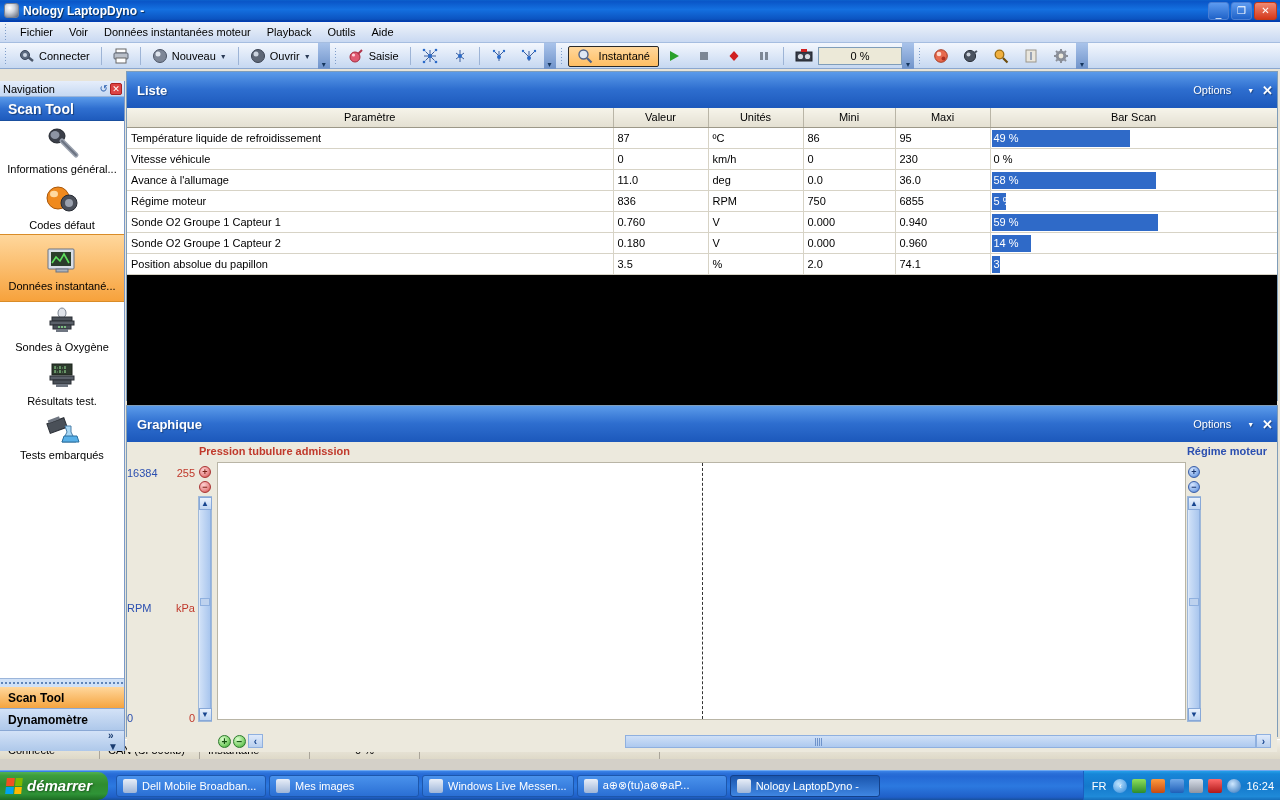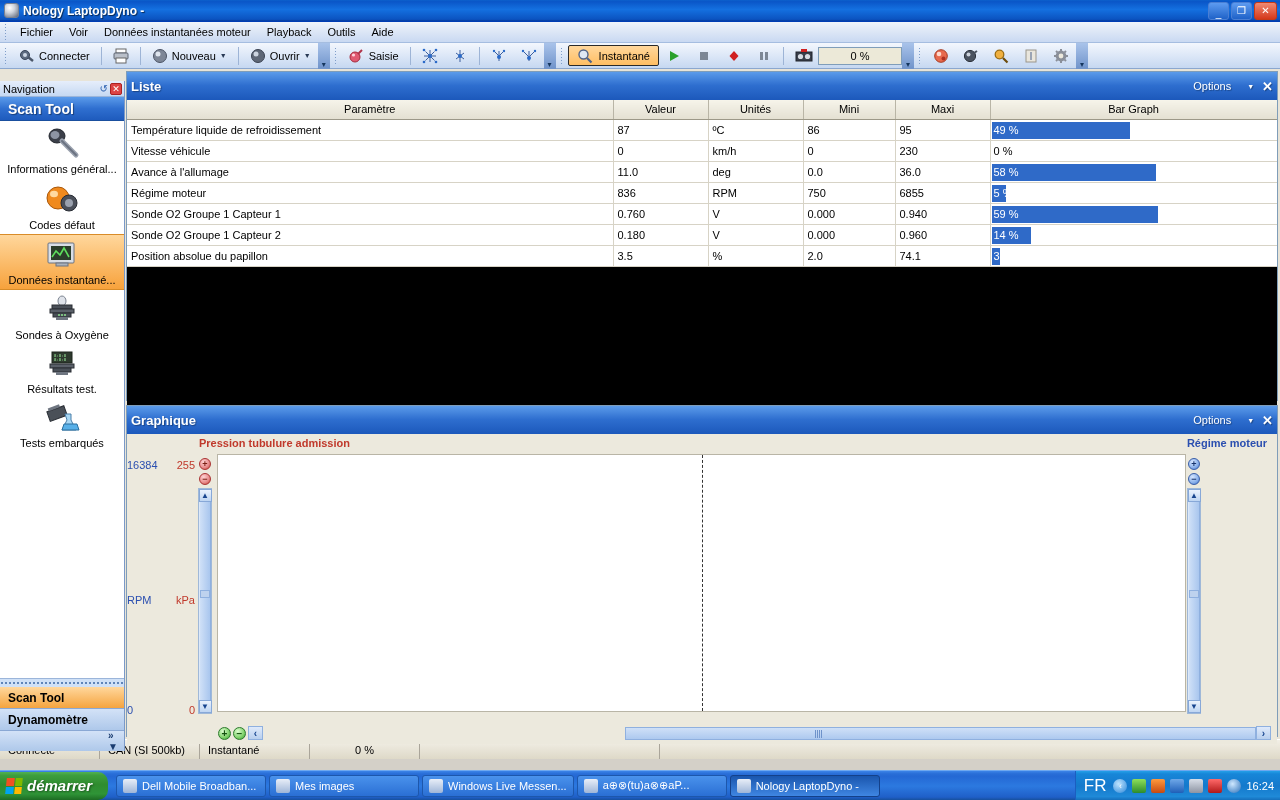--- a/index.html
+++ b/index.html
@@ -38,21 +38,21 @@
     display:flex;align-items:center;border-bottom:1px solid #a5bde0;
   }
   .grip{ width:8px;height:16px;margin:0 2px;
     background-image:radial-gradient(#7f9dc9 40%, transparent 41%);
     background-size:3px 3px; background-position:2px 2px; background-repeat:repeat-y;}
   .menuitem{ padding:3px 8px; color:#000; font-size:11px; cursor:default; }
   
   .toolbar{
     height:26px;width:1280px;
     background:linear-gradient(180deg,#f3f7fd 0%,#dfe9f8 45%,#c6d8f1 100%);
-    display:flex;align-items:center;border-bottom:1px solid #8ba7cf;
+    display:flex;align-items:flex-start;border-bottom:1px solid #8ba7cf;
   }
   .tgroup{ display:flex;align-items:center;height:26px; }
   .tbtn{ display:flex;align-items:center;gap:4px;padding:2px 6px;height:22px;border:1px solid transparent;border-radius:3px;cursor:default;}
   .tbtn .lab{ font-size:11px; }
   .sep{ width:1px;height:18px;background:#9db4d6;margin:0 4px; }
   .caret{ font-size:7px; color:#2a3a55; }
   .overflow{ width:12px;height:26px;background:linear-gradient(180deg,#a9c3ea,#6f93ca);
     color:#15365e;font-size:8px;display:flex;align-items:flex-end;justify-content:center; }
   .instbtn{
     display:flex;align-items:center;gap:6px;padding:2px 8px;height:21px;
@@ -105,21 +105,21 @@
   }
   .bargroup.on{ background:linear-gradient(180deg,#ffd79c,#f5a43f); }
   .grip-h{ height:8px;background:linear-gradient(180deg,#cfe0f6,#a9c4e8);
     background-image:radial-gradient(#5f84b8 40%,transparent 41%);
     background-size:4px 4px;background-position:center;background-repeat:repeat-x;}
   .barmore{ height:20px;display:flex;align-items:center;justify-content:flex-end;padding-right:6px;
     background:linear-gradient(180deg,#d3e2f7,#aec8ea);color:#1a3c70;font-size:10px;font-weight:bold;}
   
   .panel{ position:absolute; background:#ece9dd; border:1px solid #7f9db9; }
   .panel-hdr{
-    height:28px;display:flex;align-items:center;padding:0 4px 0 4px;
+    height:36px;display:flex;align-items:center;padding:0 4px 0 10px;
     background:linear-gradient(180deg,#5b9bea 0%,#2e6ecf 48%,#1c58bb 100%);
     color:#fff;font-weight:bold;font-size:13px;text-shadow:1px 1px 1px #00000055;
   }
   .panel-hdr .opts{ margin-left:auto;font-size:11px;font-weight:normal;display:flex;align-items:center;gap:16px;}
   .panel-hdr .xbtn{ margin-left:8px;font-size:13px;font-weight:bold;cursor:default;}
   
   .tbl{ width:100%; border-collapse:collapse; background:#fff; table-layout:fixed; }
   .tbl th{
     background:linear-gradient(180deg,#f6f4ea,#e4e0d2);
     border-right:1px solid #b9b5a6;border-bottom:1px solid #9c9888;
@@ -188,21 +188,21 @@
     background:linear-gradient(180deg,#4a92ec,#2a6fd4);border:1px solid #1d57ac;border-radius:3px;
     color:#fff;font-size:11px;white-space:nowrap;overflow:hidden;
   }
   .taskitem.active{ background:linear-gradient(180deg,#1a56ae,#3f86e2);border-color:#14418a; }
   .tray{
     margin-left:auto;height:30px;display:flex;align-items:center;gap:5px;padding:0 6px 0 8px;
     background:linear-gradient(180deg,#25a0e8 0%,#1786d8 10%,#1479cc 50%,#1f8ad8 85%,#1268b4 100%);
     border-left:1px solid #1b5ec0;color:#fff;font-size:11px;
   }
   .trayicon{ width:14px;height:14px;border-radius:2px; }
-  .lang{ font-size:17px;color:#fff;margin-right:2px; }
+  .lang{ font-size:11px;color:#fff;margin-right:2px; }
 </style>
 </head>
 <body>
 
 <div class="titlebar">
   <div class="tb-icon"></div>
   <div class="tb-title">Nology LaptopDyno -</div>
   <div class="tb-btns">
     <div class="tb-btn">
         <span style="position:relative;top:3px">_</span>
@@ -473,21 +473,21 @@
           <svg width="34" height="32" viewBox="0 0 34 32">
               <circle cx="13" cy="14" r="11" fill="#f08a1e" stroke="#a9570a"></circle>
               <ellipse cx="9" cy="10" rx="4" ry="3.2" fill="#ffd9a0"></ellipse>
               <circle cx="24" cy="19" r="8" fill="#4a4f59" stroke="#272b33"></circle>
               <circle cx="24" cy="19" r="4" fill="#9aa1ae"></circle>
             </svg>
         </span>
         <span class="lbl">Codes défaut</span>
       </div>
 
-      <div class="navitem sel" style="height:56px">
+      <div class="navitem sel" style="height:68px">
         <span>
           <svg width="36" height="32" viewBox="0 0 36 32">
               <rect x="4" y="4" width="26" height="20" rx="1" fill="#d9dee6" stroke="#6b7381"></rect>
               <rect x="7" y="7" width="20" height="14" fill="#2b3d2b"></rect>
               <path d="M8 18l4-6 4 4 4-7 5 9" stroke="#5ee05e" stroke-width="1.6" fill="none"></path>
               <rect x="12" y="24" width="12" height="3" fill="#aab2bd" stroke="#6b7381"></rect>
             </svg>
         </span>
         <span class="lbl">Données  instantané...</span>
       </div>
@@ -566,21 +566,21 @@
             <col style="width:95px">
             <col style="width:287px">
         </colgroup>
         <thead>
           <tr>
             <th>Paramètre</th>
             <th>Valeur</th>
             <th>Unités</th>
             <th>Mini</th>
             <th>Maxi</th>
-            <th>Bar Graph</th>
+            <th>Bar Scan</th>
           </tr>
         </thead>
         <tbody id="rows">
             <tr>
               <td>Température liquide de refroidissement</td>
               <td>87</td>
               <td>ºC</td>
               <td>86</td>
               <td>95</td>
               <td class="bar">

